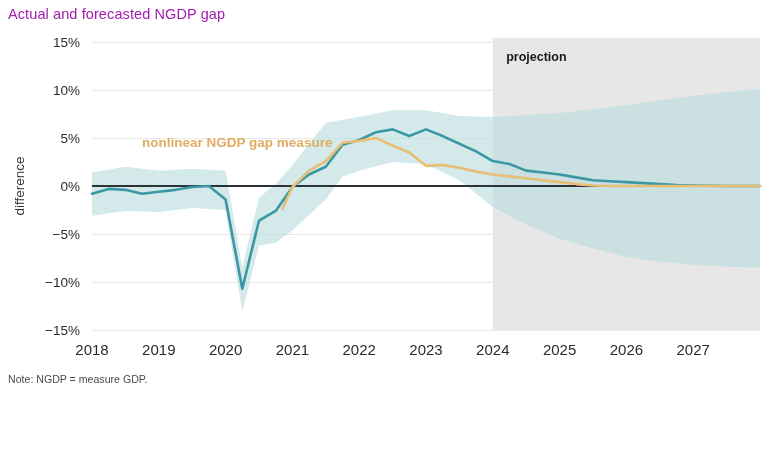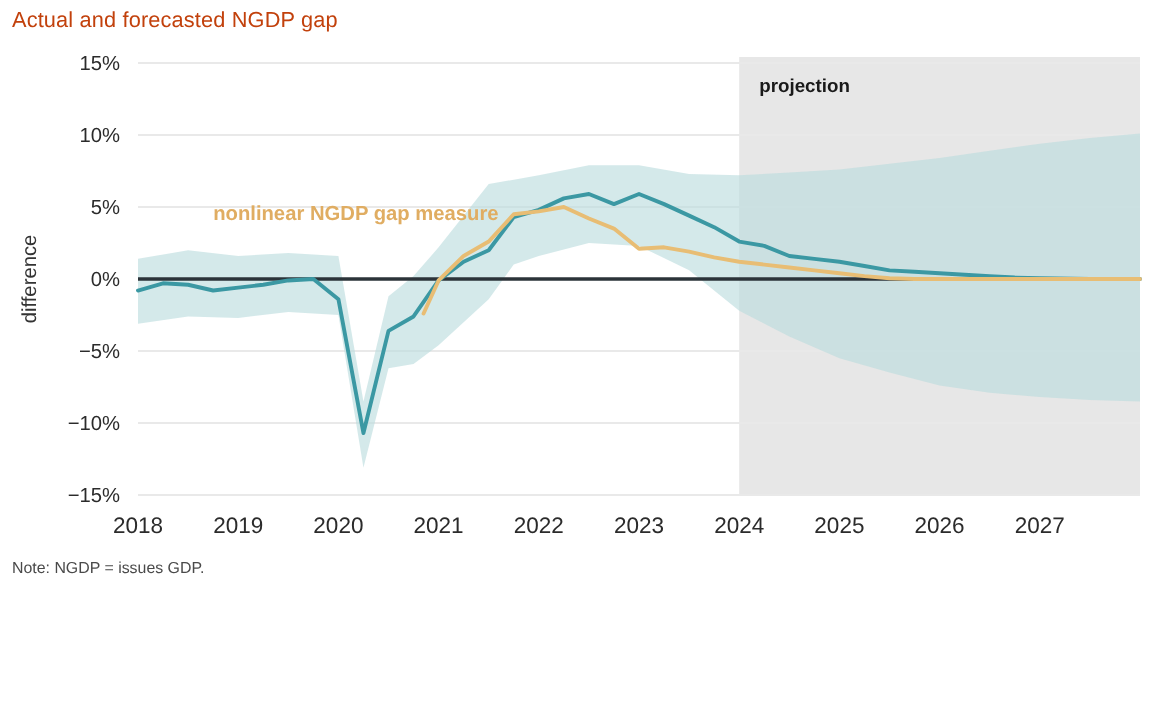--- a/index.html
+++ b/index.html
@@ -19,21 +19,21 @@
     position: absolute;
     left: 0; top: 0;
     width: 768px;
     height: 468px;
   }
   #chart-title {
     position: absolute;
     left: 8px;
     top: 6px;
     font-size: 14.5px;
-    color: #c2410c;
+    color: #a21caf;
     letter-spacing: 0.1px;
     white-space: nowrap;
   }
   #plot-wrap {
     position: absolute;
     left: 0;
     top: 26px;
     width: 612px;
     height: 340px;
   }
@@ -147,16 +147,16 @@
           <text x="0" y="0" class="axis-title" transform="translate(24,160) rotate(-90)">difference</text>
         </g>
       <g id="annot-g">
           <text x="142.1" y="120.63999999999999" class="series-annotation" fill="#e0ad62">nonlinear NGDP gap measure</text>
           <text x="506.16000000000304" y="35.19999999999999" class="projection-annotation" fill="#1a1a1a">projection</text>
         </g>
     </svg>
   </div>
 
   <div id="footnotes">
-    <div>Note: NGDP = issues GDP.</div>
+    <div>Note: NGDP = measure GDP.</div>
   </div>
 
 </div>
 
 </body></html>

